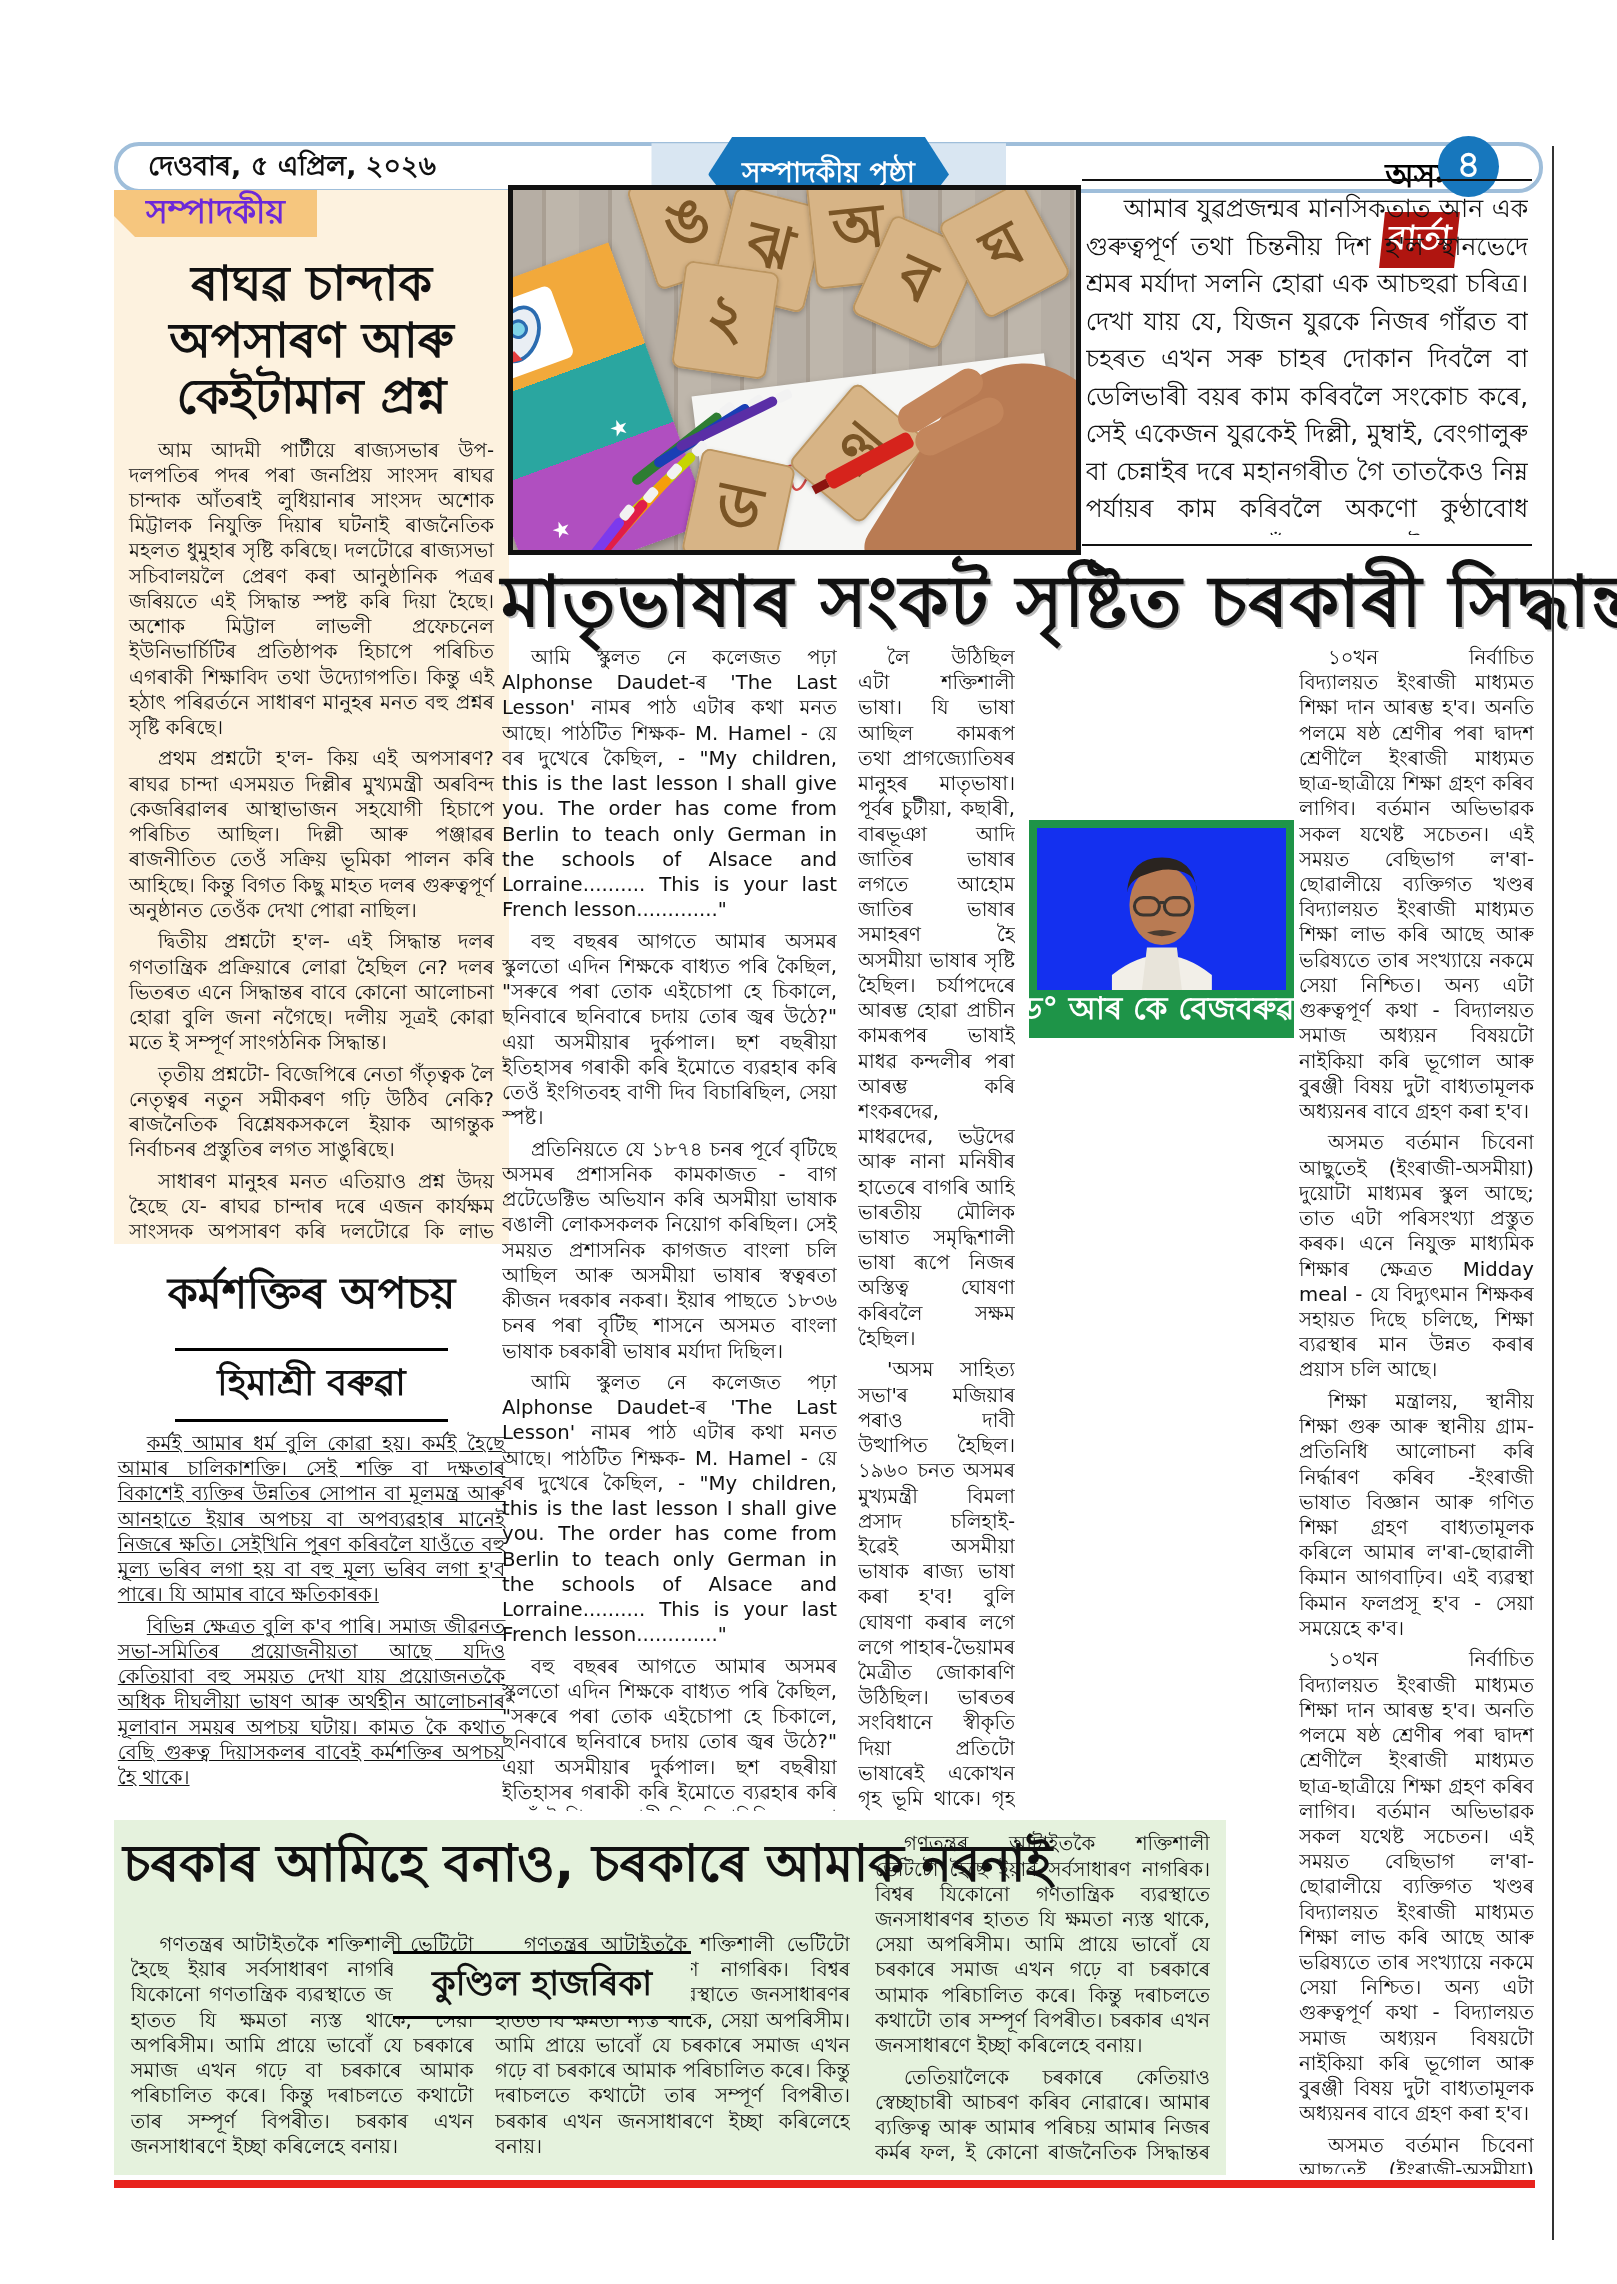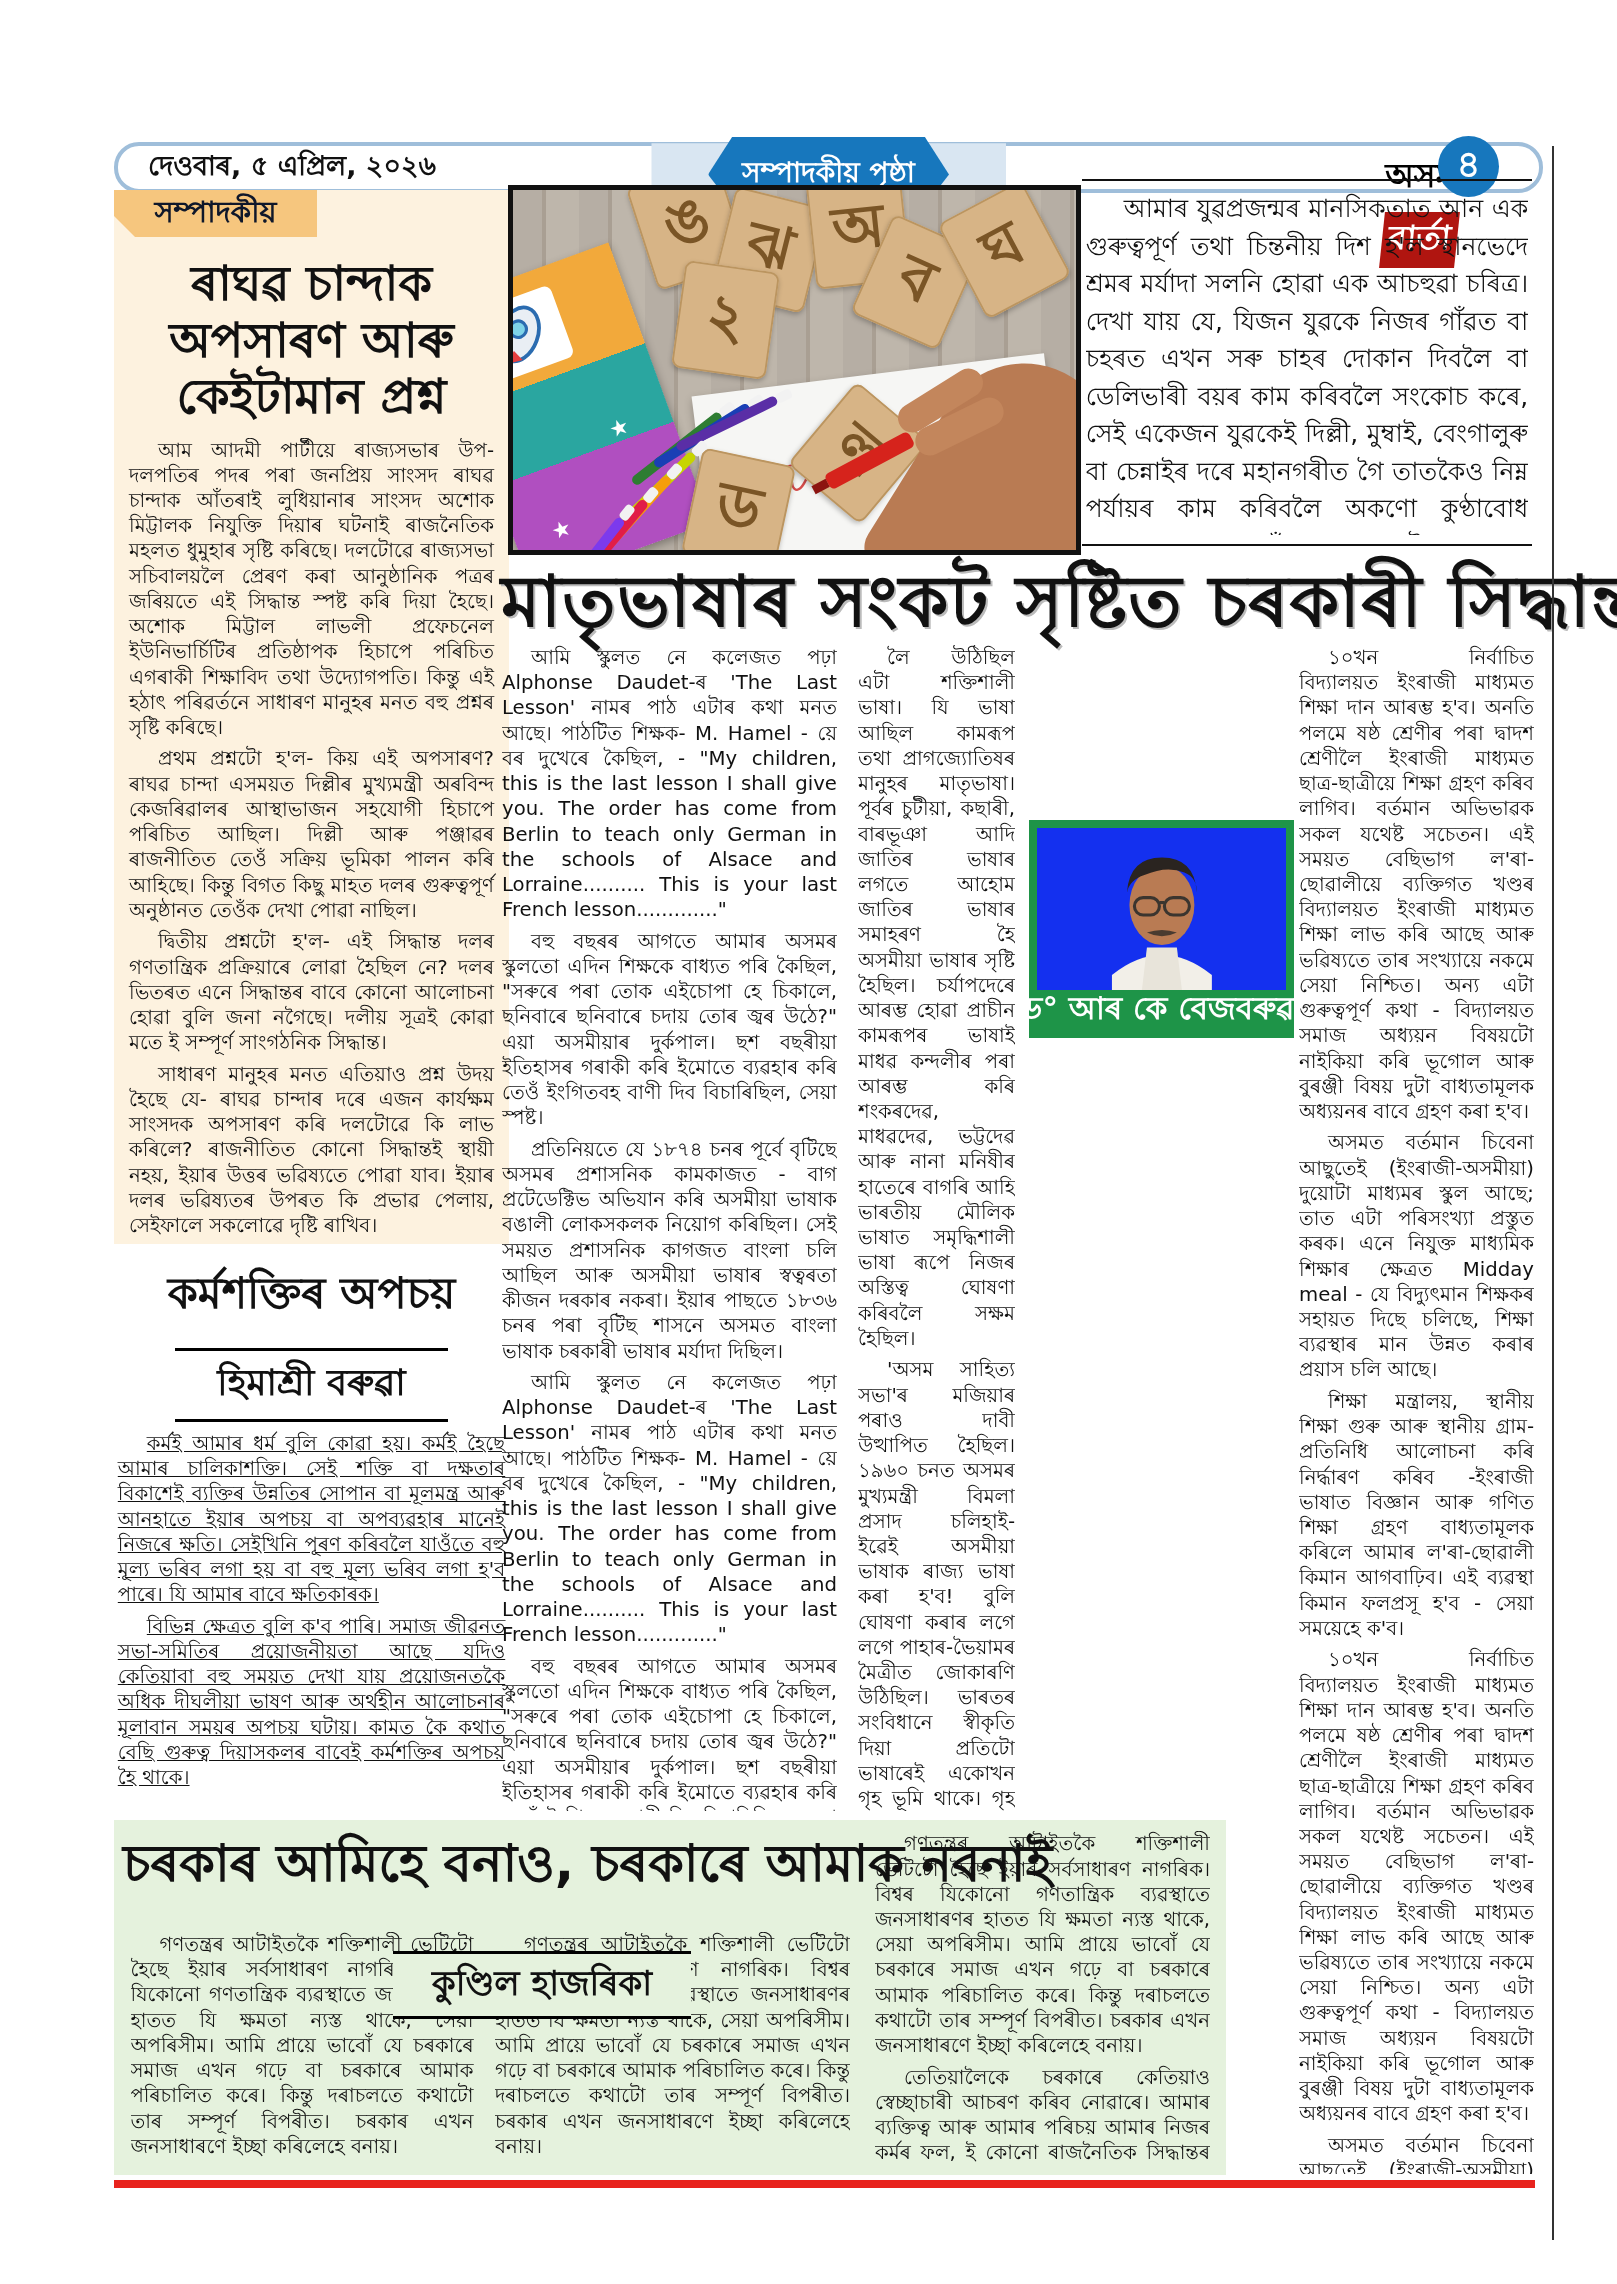--- a/index.html
+++ b/index.html
@@ -20,21 +20,21 @@
   .masthead{position:absolute;right:76px;top:3.8px;display:flex;align-items:center;gap:6.3px;}
   .mh-black{font-size:33px;font-weight:bold;color:#000;}
   .mh-red{font-size:33px;font-weight:bold;color:#fff;background:#b01510;padding:0 6.3px;transform:skewX(-6deg);}
   .page-circle{position:absolute;right:-42px;top:-14px;width:61px;height:61px;border-radius:50%;
       background:#1777bd;display:flex;align-items:center;justify-content:center;}
   .page-circle span{color:#fff;font-size:37px;font-weight:bold;}
   
   .editorial{position:absolute;left:114px;top:190px;width:395px;height:1054px;background:#fdf2df;overflow:hidden;}
   .ed-tag{position:relative;margin:0;width:203px;height:47px;background:#f6c67e;display:flex;align-items:center;justify-content:center;}
   .ed-tag:before{content:"";position:absolute;left:0;bottom:0;border-left:21.6px solid #fdf2df;border-top:21.6px solid transparent;}
-  .ed-tag span{font-size:29px;font-weight:bold;color:#0f172a;}
+  .ed-tag span{font-size:33px;font-weight:bold;color:#6d28d9;}
   .ed-headline{font-size:48px;line-height:1.18;font-weight:bold;text-align:center;margin:18px 6.3px 12.7px;}
   .ed-body{height:882px;overflow:hidden;padding:0 15px;font-size:19.7px;line-height:1.28;text-align:justify;}
   .ed-body p,.col p,.fill p{margin:0 0 6.3px;text-indent:29px;}
   
   .photo{position:absolute;left:508px;top:185px;width:563px;height:360px;background:
       repeating-linear-gradient(90deg,#b6aea4 0 29px,#a99f93 29px 33px,#beb6ab 33px 66px);
       border:5px solid #111;overflow:hidden;}
   .card{position:absolute;width:95px;height:108px;background:#d7b486;border-radius:9px;
       box-shadow:inset 0 0 0 1.9px #bb9560,0 2.5px 5px rgba(0,0,0,.25);display:flex;align-items:center;justify-content:center;}
   .card span{font-size:60px;font-weight:bold;color:#7a5526;}
@@ -116,20 +116,21 @@
 
   <div class="editorial">
     <div class="ed-tag">
       <span>সম্পাদকীয়</span>
     </div>
     <div class="ed-headline">ৰাঘৱ চান্দাক অপসাৰণ আৰু কেইটামান প্ৰশ্ন</div>
     <div class="ed-body fill">
         <p>আম আদমী পাৰ্টীয়ে ৰাজ্যসভাৰ উপ-দলপতিৰ পদৰ পৰা জনপ্ৰিয় সাংসদ ৰাঘৱ চান্দাক আঁতৰাই লুধিয়ানাৰ সাংসদ অশোক মিট্টালক নিযুক্তি দিয়াৰ ঘটনাই ৰাজনৈতিক মহলত ধুমুহাৰ সৃষ্টি কৰিছে। দলটোৱে ৰাজ্যসভা সচিবালয়লৈ প্ৰেৰণ কৰা আনুষ্ঠানিক পত্ৰৰ জৰিয়তে এই সিদ্ধান্ত স্পষ্ট কৰি দিয়া হৈছে। অশোক মিট্টাল লাভলী প্ৰফেচনেল ইউনিভাৰ্চিটিৰ প্ৰতিষ্ঠাপক হিচাপে পৰিচিত এগৰাকী শিক্ষাবিদ তথা উদ্যোগপতি। কিন্তু এই হঠাৎ পৰিৱৰ্তনে সাধাৰণ মানুহৰ মনত বহু প্ৰশ্নৰ সৃষ্টি কৰিছে।</p>
         <p>প্ৰথম প্ৰশ্নটো হ'ল- কিয় এই অপসাৰণ? ৰাঘৱ চান্দা এসময়ত দিল্লীৰ মুখ্যমন্ত্ৰী অৰবিন্দ কেজৰিৱালৰ আস্থাভাজন সহযোগী হিচাপে পৰিচিত আছিল। দিল্লী আৰু পঞ্জাৱৰ ৰাজনীতিত তেওঁ সক্ৰিয় ভূমিকা পালন কৰি আহিছে। কিন্তু বিগত কিছু মাহত দলৰ গুৰুত্বপূৰ্ণ অনুষ্ঠানত তেওঁক দেখা পোৱা নাছিল।</p>
         <p>দ্বিতীয় প্ৰশ্নটো হ'ল- এই সিদ্ধান্ত দলৰ গণতান্ত্ৰিক প্ৰক্ৰিয়াৰে লোৱা হৈছিল নে? দলৰ ভিতৰত এনে সিদ্ধান্তৰ বাবে কোনো আলোচনা হোৱা বুলি জনা নগৈছে। দলীয় সূত্ৰই কোৱা মতে ই সম্পূৰ্ণ সাংগঠনিক সিদ্ধান্ত।</p>
+        <p>তৃতীয় প্ৰশ্নটো- বিজেপিৰে নেতা গঁতৃত্বক লৈ নেতৃত্বৰ নতুন সমীকৰণ গঢ়ি উঠিব নেকি? ৰাজনৈতিক বিশ্লেষকসকলে ইয়াক আগন্তুক নিৰ্বাচনৰ প্ৰস্তুতিৰ লগত সাঙুৰিছে।</p>
         <p>সাধাৰণ মানুহৰ মনত এতিয়াও প্ৰশ্ন উদয় হৈছে যে- ৰাঘৱ চান্দাৰ দৰে এজন কাৰ্যক্ষম সাংসদক অপসাৰণ কৰি দলটোৱে কি লাভ কৰিলে? ৰাজনীতিত কোনো সিদ্ধান্তই স্থায়ী নহয়, ইয়াৰ উত্তৰ ভৱিষ্যতে পোৱা যাব। ইয়াৰ দলৰ ভৱিষ্যতৰ উপৰত কি প্ৰভাৱ পেলায়, সেইফালে সকলোৱে দৃষ্টি ৰাখিব।</p>
       </div>
   </div>
 
   <div class="photo">
     <div class="kitbox">
       <div class="win">
         <svg width="95" height="76" viewBox="0 0 150 120">
           <ellipse cx="78" cy="58" rx="30" ry="44" fill="#e9eef4" stroke="#2b6cb0" stroke-width="6" transform="rotate(40 78 58)"></ellipse>
           <circle cx="80" cy="50" r="13" fill="#7fd4e8" stroke="#2b6cb0" stroke-width="5"></circle>

